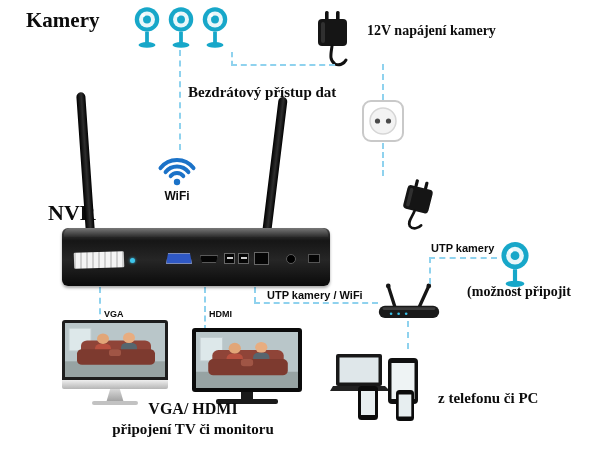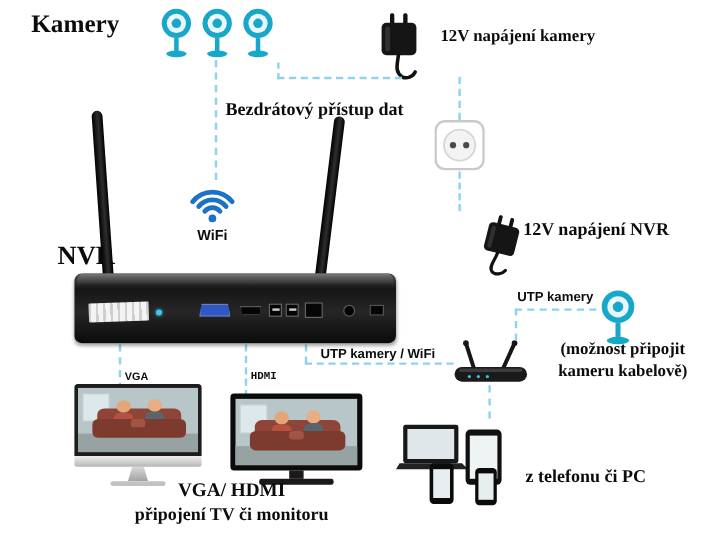--- a/index.html
+++ b/index.html
@@ -127,21 +127,20 @@
   </svg>
   <div class="lbl lbl-sans" style="left:154px;top:189px;width:46px;text-align:center;font-size:12px;z-index:3;">WiFi</div>
 
   <svg class="abs" style="left:392px;top:176px;transform:rotate(14deg);" width="50" height="58" viewBox="0 0 56 58">
     <rect x="20" y="1" width="3.6" height="9" rx="1.5" fill="#111"></rect>
     <rect x="31" y="1" width="3.6" height="9" rx="1.5" fill="#111"></rect>
     <rect x="13" y="9" width="29" height="27" rx="4" fill="#151515"></rect>
     <rect x="16" y="12" width="4" height="21" rx="2" fill="#303030"></rect>
     <path d="M27 36 C26 44 22 50 26 54 C30 57 36 54 38 50" stroke="#111" stroke-width="3" fill="none" stroke-linecap="round"></path>
   </svg>
-  <div class="lbl" style="left:436px;top:184px;font-size:15px;">12V napájení NVR</div>
 
   <svg class="abs" style="left:376px;top:282px;" width="66" height="40" viewBox="0 0 70 42">
     <path d="M20 26 L13 4" stroke="#161616" stroke-width="3.5" stroke-linecap="round"></path>
     <circle cx="13" cy="4" r="2.5" fill="#161616"></circle>
     <path d="M46 26 L56 4" stroke="#161616" stroke-width="3.5" stroke-linecap="round"></path>
     <circle cx="56" cy="4" r="2.5" fill="#161616"></circle>
     <rect x="3" y="25" width="64" height="13" rx="6.5" fill="#1a1a1a"></rect>
     <rect x="7" y="26.5" width="56" height="3" rx="1.5" fill="#3c3c3c"></rect>
     <circle cx="16" cy="33.5" r="1.4" fill="#39c1e8"></circle>
     <circle cx="24" cy="33.5" r="1.4" fill="#39c1e8"></circle>
@@ -150,26 +149,25 @@
 
   <svg class="abs" style="left:497px;top:240px;" width="36" height="48" viewBox="0 0 34 46">
     <ellipse cx="17" cy="42" rx="9" ry="3" class="cam-fill"></ellipse>
     <rect x="15" y="28" width="4" height="12" class="cam-fill"></rect>
     <circle cx="17" cy="15" r="13" class="cam-fill"></circle>
     <circle cx="17" cy="15" r="8.5" fill="#e9f7fa"></circle>
     <circle cx="17" cy="15" r="4.2" class="cam-fill"></circle>
     <circle cx="13" cy="10.5" r="2" fill="#ffffff" opacity="0.85"></circle>
   </svg>
   <div class="lbl" style="left:440px;top:284px;width:158px;text-align:center;font-size:14px;">(možnost připojit</div>
-  <div class="lbl" style="left:440px;top:302px;width:158px;text-align:center;font-size:14px;">kameru kabelově)</div>
 
   <div class="lbl lbl-sans" style="left:431px;top:242px;font-size:11px;">UTP kamery</div>
   <div class="lbl lbl-sans" style="left:267px;top:289px;font-size:11px;">UTP kamery / WiFi</div>
   <div class="lbl lbl-sans" style="left:104px;top:309px;font-size:9px;">VGA</div>
-  <div class="lbl lbl-sans" style="left:209px;top:309px;font-size:9px;font-family:Liberation Mono, monospace;">HDMI</div>
+  <div class="lbl lbl-sans" style="left:209px;top:309px;font-size:9px;">HDMI</div>
 
   <div class="vline" style="left:179px;top:50px;height:100px;"></div>
   <div class="vline" style="left:231px;top:52px;height:14px;"></div>
   <div class="hline" style="left:231px;top:64px;width:104px;"></div>
   <div class="vline" style="left:382px;top:64px;height:36px;"></div>
   <div class="vline" style="left:382px;top:143px;height:33px;"></div>
   <div class="vline" style="left:99px;top:287px;height:38px;"></div>
   <div class="vline" style="left:204px;top:287px;height:44px;"></div>
   <div class="vline" style="left:254px;top:287px;height:16px;"></div>
   <div class="hline" style="left:254px;top:302px;width:124px;"></div>

